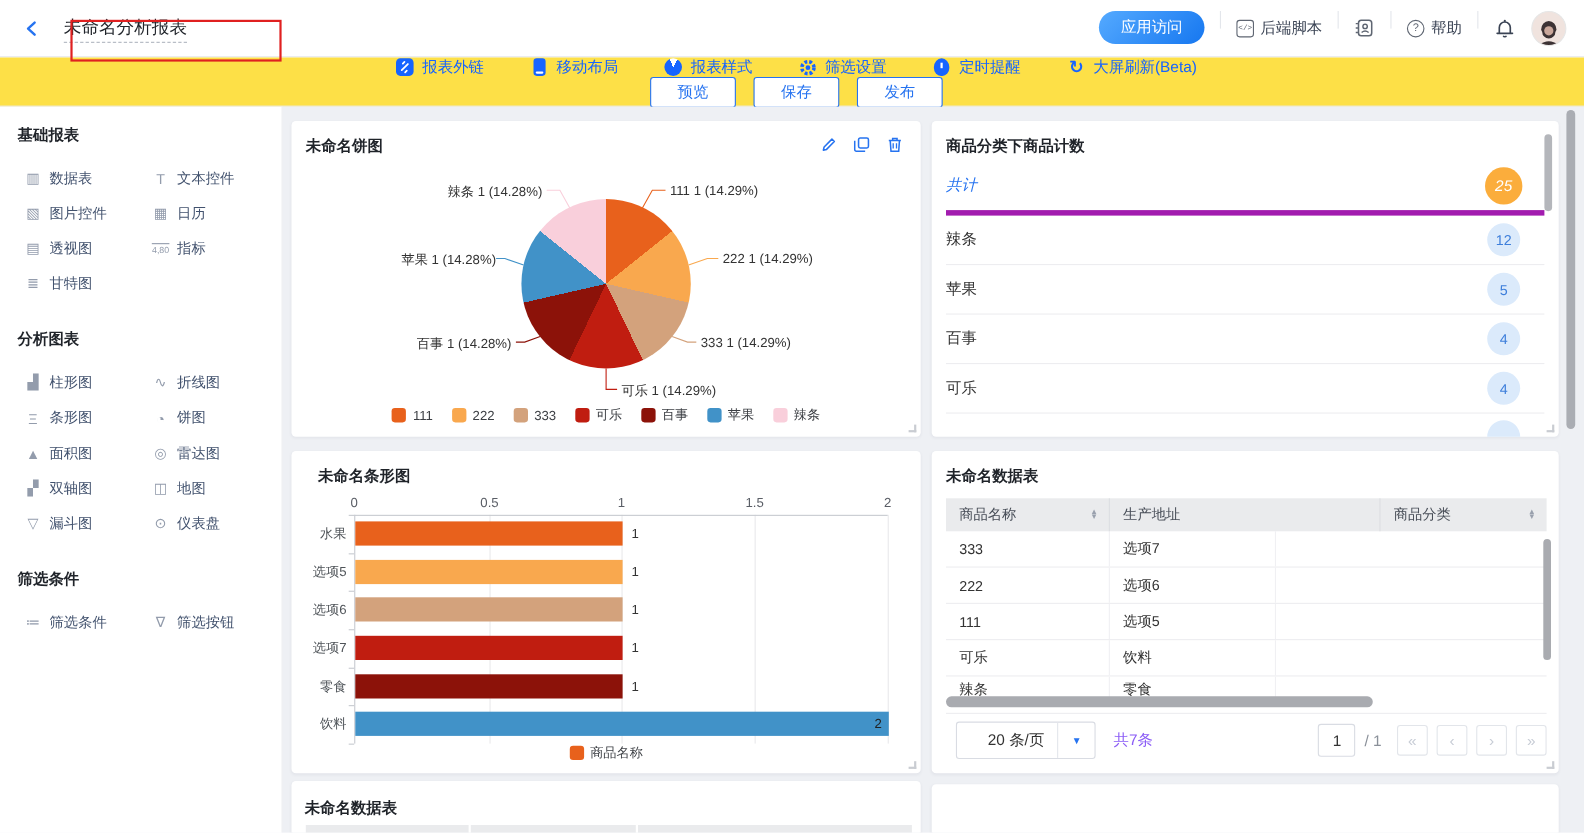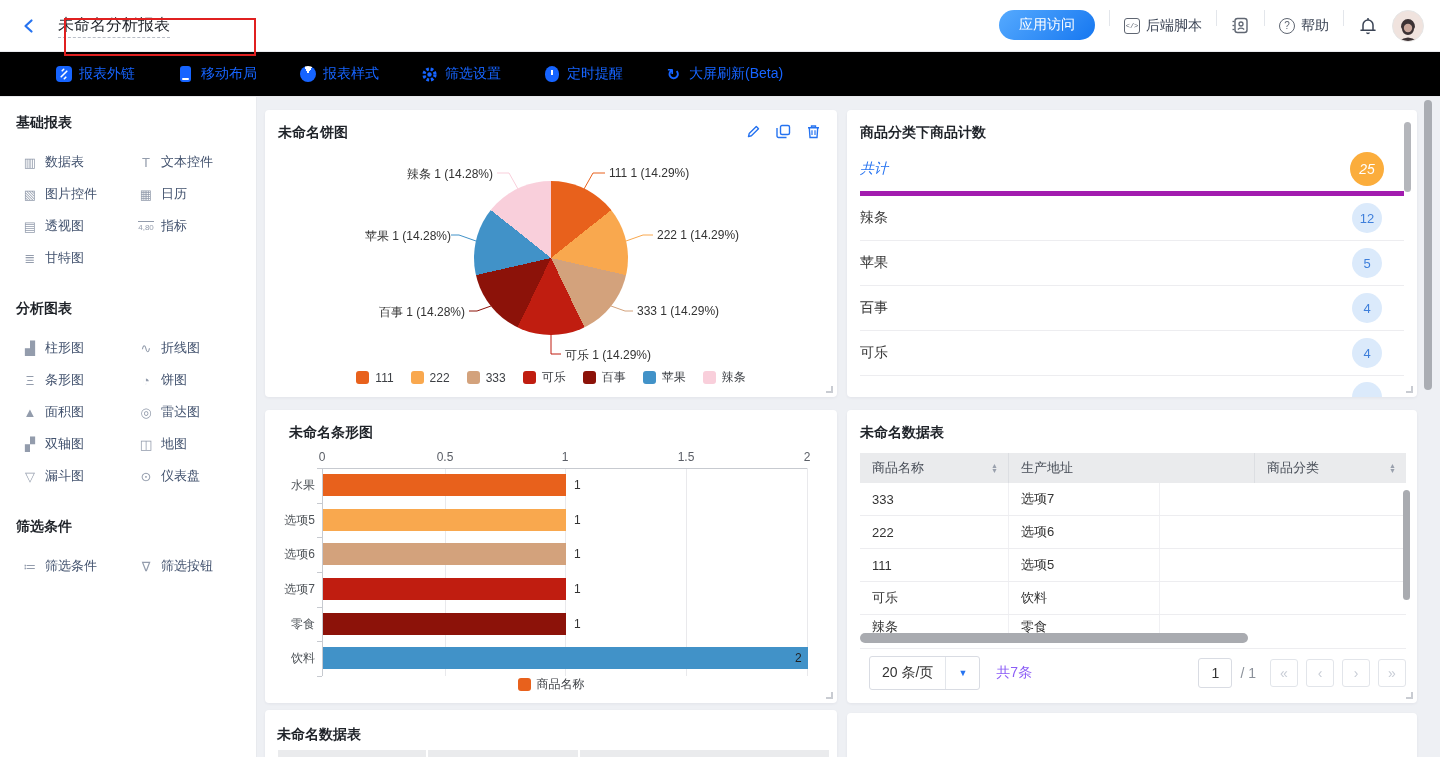--- a/index.html
+++ b/index.html
@@ -20,21 +20,21 @@
   .red-box{position:absolute;left:46px;top:7px;width:192px;height:38px;border:2px solid var(--annotation-red);pointer-events:none;}
   .hdr-right{display:flex;gap:14px;}
   .pill-btn{height:30px;padding:0 20px;border-radius:15px;background:linear-gradient(135deg,#55aaff 0%,#1677f0 100%);color:#fff;border:none;font-size:14px;display:flex;align-items:center;cursor:pointer;}
   .hdr-sep{width:1px;height:16px;background:#e3e6eb;}
   .hdr-item{display:flex;align-items:center;gap:6px;color:#3a4354;font-size:14px;cursor:pointer;}
   .mini-sq{width:16px;height:16px;border:1px solid #5f6672;border-radius:3px;font-size:7px;display:flex;align-items:center;justify-content:center;color:#5f6672;font-family:"Liberation Mono",monospace;}
   .mini-circle{width:16px;height:16px;border:1px solid #5f6672;border-radius:50%;font-size:10px;display:flex;align-items:center;justify-content:center;color:#5f6672;}
   .avatar{width:32px;height:32px;border-radius:50%;background:#f0e3de;border:1px solid #e6e6e6;display:flex;align-items:flex-end;justify-content:center;overflow:hidden;cursor:pointer;}
 
   
-  .toolbar{height:45px;background:#000000;border-bottom:1px solid #e9eaee;display:flex;align-items:center;justify-content:space-between;padding:0 30px 0 55px;}
+  .toolbar{height:45px;background:#fde047;border-bottom:1px solid #e9eaee;display:flex;align-items:center;justify-content:space-between;padding:0 30px 0 38px;flex-direction:column;}
   .tb-left{display:flex;align-items:center;gap:42px;}
   .tb-item{display:flex;align-items:center;gap:7px;color:var(--icon-blue);font-size:14px;cursor:pointer;white-space:nowrap;}
   .tbi{width:17px;height:17px;display:flex;align-items:center;justify-content:center;flex:none;}
   .tbi-link{width:16px;height:16px;border-radius:4px;background:var(--icon-blue);}
   .tbi-phone{width:11px;height:16px;border-radius:3px;background:var(--icon-blue);position:relative;}
   .tbi-phone::after{content:"";position:absolute;left:2px;right:2px;bottom:2px;height:2px;background:#fff;border-radius:1px;}
   .tbi-pie{width:16px;height:16px;border-radius:50%;background:conic-gradient(from -25deg,#fff 0 55deg,var(--icon-blue) 55deg 360deg);}
   .tbi-alarm{width:14px;height:16px;border-radius:50% 50% 45% 45%;background:var(--icon-blue);position:relative;}
   .tbi-alarm::after{content:"";position:absolute;left:6px;top:4px;width:2px;height:5px;background:#fff;}
   .tb-right{display:flex;align-items:center;gap:16px;}
@@ -93,21 +93,21 @@
   .dtable{position:absolute;left:13px;top:43px;right:11px;}
   .dt-head{display:flex;background:#eaebed;height:30px;}
   .dt-hc{position:relative;display:flex;align-items:center;padding-left:12px;font-size:13px;color:#474d57;border-right:1px solid #dcdee2;cursor:pointer;}
   .dt-hc:last-child{border-right:none;}
   .sorter{position:absolute;right:10px;display:flex;flex-direction:column;line-height:5px;font-size:7px;color:#99a0ad;}
   .dt-row{display:flex;height:33px;border-bottom:1px solid #ededf0;}
   .dt-c{display:flex;align-items:center;padding-left:12px;font-size:13px;color:#333;border-right:1px solid #f0f0f3;}
   .dt-c:last-child{border-right:none;}
   .hthumb{position:absolute;height:10px;border-radius:5px;background:#a9abb0;z-index:5;}
   .pgbar{position:absolute;left:13px;right:11px;top:238px;height:48px;border-top:1px solid #ededf0;display:flex;align-items:center;}
-  .psel{display:flex;align-items:center;height:34px;border:1px solid #d9dce3;border-radius:3px;margin-left:9px;cursor:pointer;background:#fff;}
+  .psel{display:flex;align-items:center;height:34px;border:1px solid #d9dce3;border-radius:3px;margin-left:9px;cursor:pointer;background:#fff;padding-left:16px;}
   .psel-txt{padding:0 12px;font-size:14px;color:#333;}
   .psel-caret{width:34px;height:100%;border-left:1px solid #e3e6eb;display:flex;align-items:center;justify-content:center;color:var(--primary);font-size:9px;}
   .ptotal{margin-left:16px;color:#8b5cf6;font-size:14px;}
   .pgright{margin-left:auto;display:flex;align-items:center;gap:8px;}
   .pgnum{width:34px;height:30px;border:1px solid #d9dce3;border-radius:3px;display:flex;align-items:center;justify-content:center;font-size:14px;color:#333;background:#fff;}
   .pgof{color:#8a9099;font-size:14px;margin-right:6px;}
   .pgbtn{width:28px;height:28px;border:1px solid #e2e5ea;border-radius:3px;background:#fff;display:flex;align-items:center;justify-content:center;color:#c8cdd6;font-size:14px;cursor:default;}
 
   
   #bottom-table-panel{left:8px;top:613px;width:572px;height:80px;}
@@ -211,20 +211,25 @@
       <span class="tbi">
           <span class="tbi-alarm"></span>
         </span>
       <span>定时提醒</span>
     </div>
     <div class="tb-item">
       <span class="tbi" style="font-size:16px;font-weight:bold;color:#1664FF;">↻</span>
       <span>大屏刷新(Beta)</span>
     </div>
   </div>
+  <div class="tb-right">
+    <button class="ol-btn">预览</button>
+    <button class="ol-btn">保存</button>
+    <button class="ol-btn">发布</button>
+  </div>
 </div>
 
 <div class="main">
 
   <aside class="sidebar">
     <div class="sb-sec">
       <div class="sb-head">基础报表</div>
       <div class="sb-grid">
         <div class="sb-item">
             <span class="si">▥</span>

